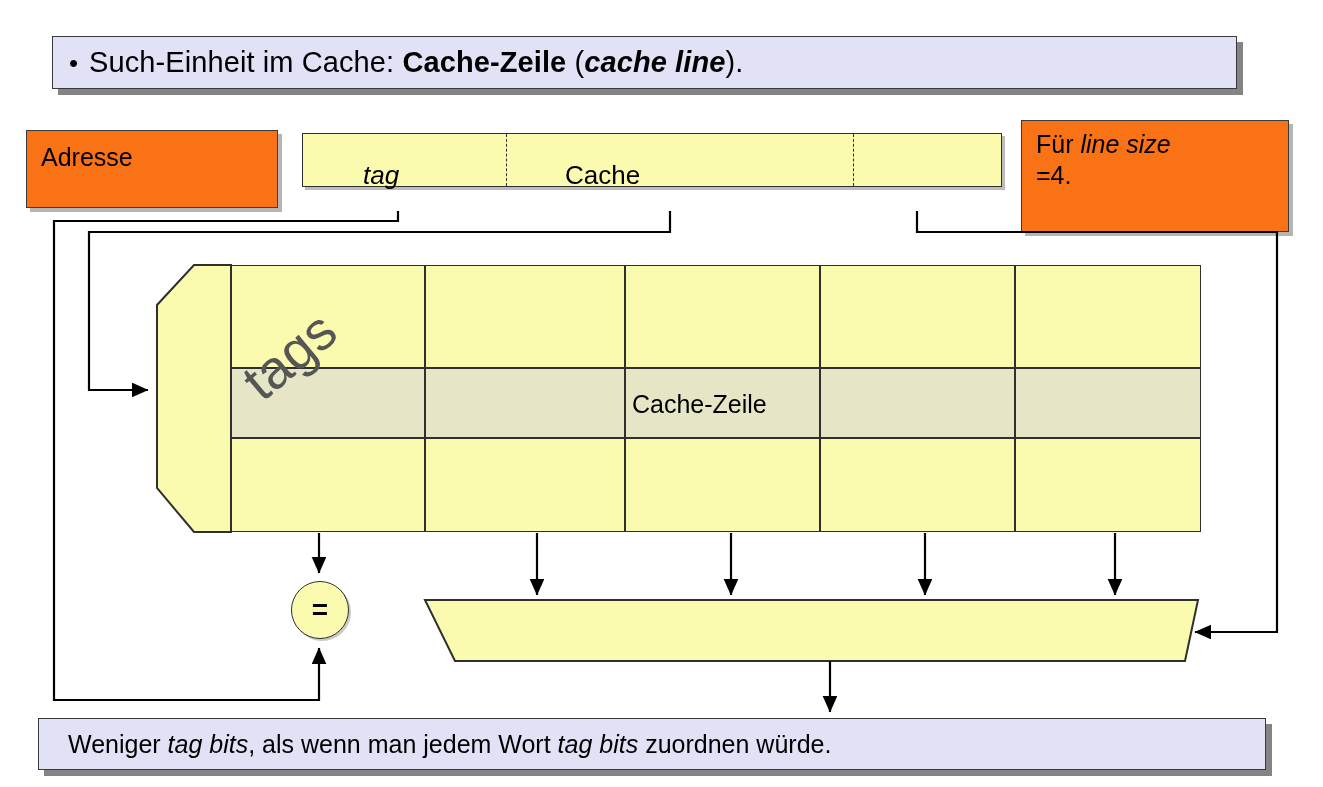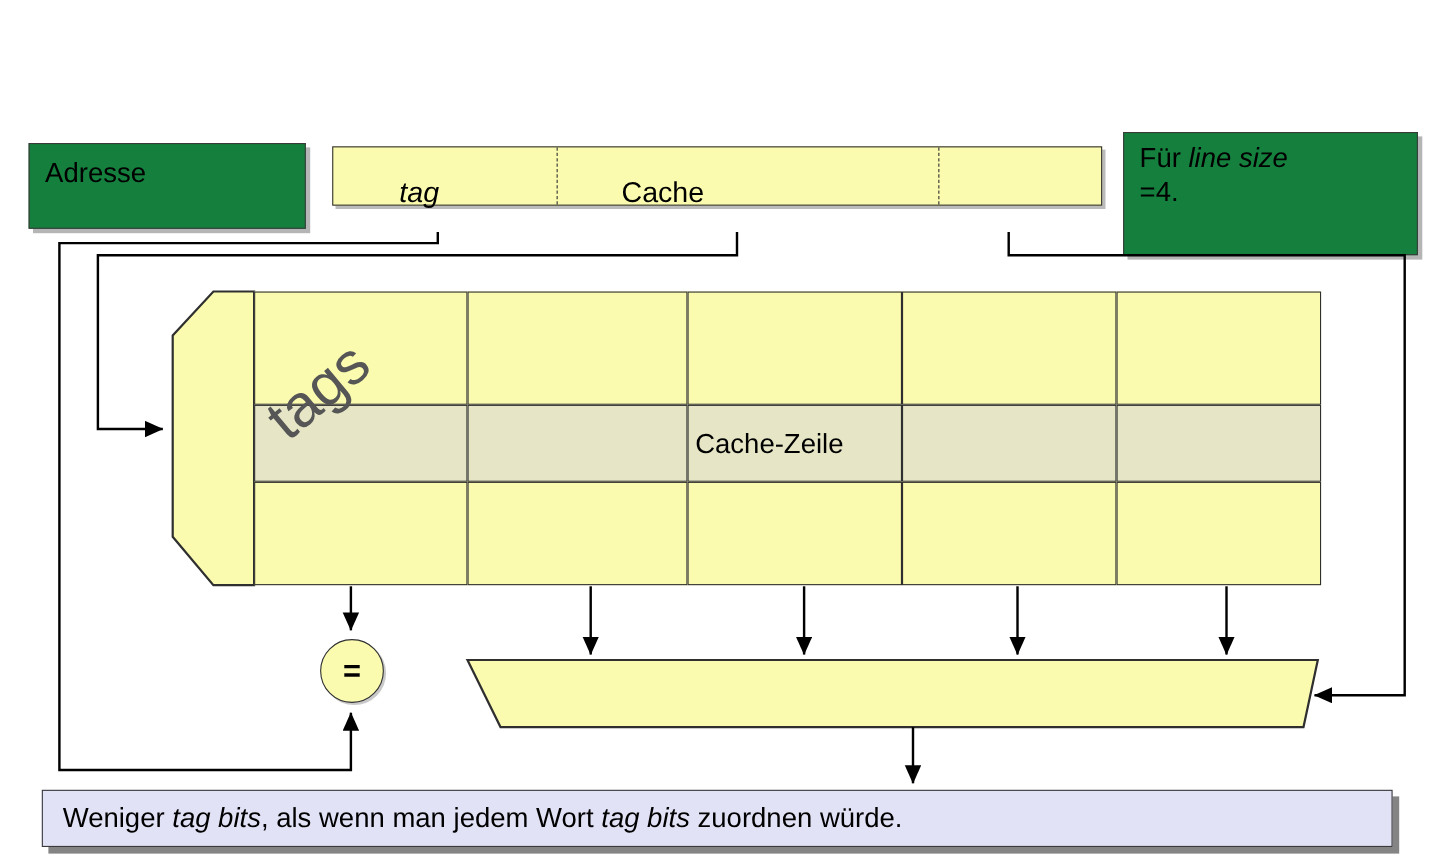--- a/index.html
+++ b/index.html
@@ -45,26 +45,26 @@
     display: inline-block;
     width: 20px;
     text-align: left;
     font-size: 26px;
     line-height: 1;
   }
 
   .footer { left: 38px; top: 718px; width: 1228px; height: 52px; }
   .footer .txt {
     font-size: 25px;
-    padding-left: 18px;
+    padding-left: 29px;
   }
 
   
   .note {
-    background: #15803d;
+    background: #f97316;
     border: 1px solid #3a3a3a;
     box-shadow: 4px 4px 0 rgba(120,120,120,0.55);
     color: #000;
   }
   .note-adresse {
     left: 26px; top: 130px; width: 252px; height: 78px;
     font-size: 25px;
     padding: 12px 0 0 14px;
   }
   .note-linesize {
@@ -142,20 +142,25 @@
     width: 1323px; height: 787px;
     pointer-events: none;
   }
   .wire { stroke: #000; stroke-width: 2.2; fill: none; }
 </style>
 </head>
 <body>
 
 <div id="slide">
 
+  <div class="abs callout headline">
+    <div class="txt">
+      <span class="bullet-dot">•</span><span>Such-Einheit im Cache: </span><b>Cache-Zeile</b><span> (</span><b><i>cache line</i></b><span>).</span>
+    </div>
+  </div>
 
   <div class="abs note note-adresse">
     <span>Adresse</span>
   </div>
 
   <div class="abs note note-linesize">
     <div><span>Für </span><i>line size</i></div>
     <div>=4.</div>
   </div>
 

